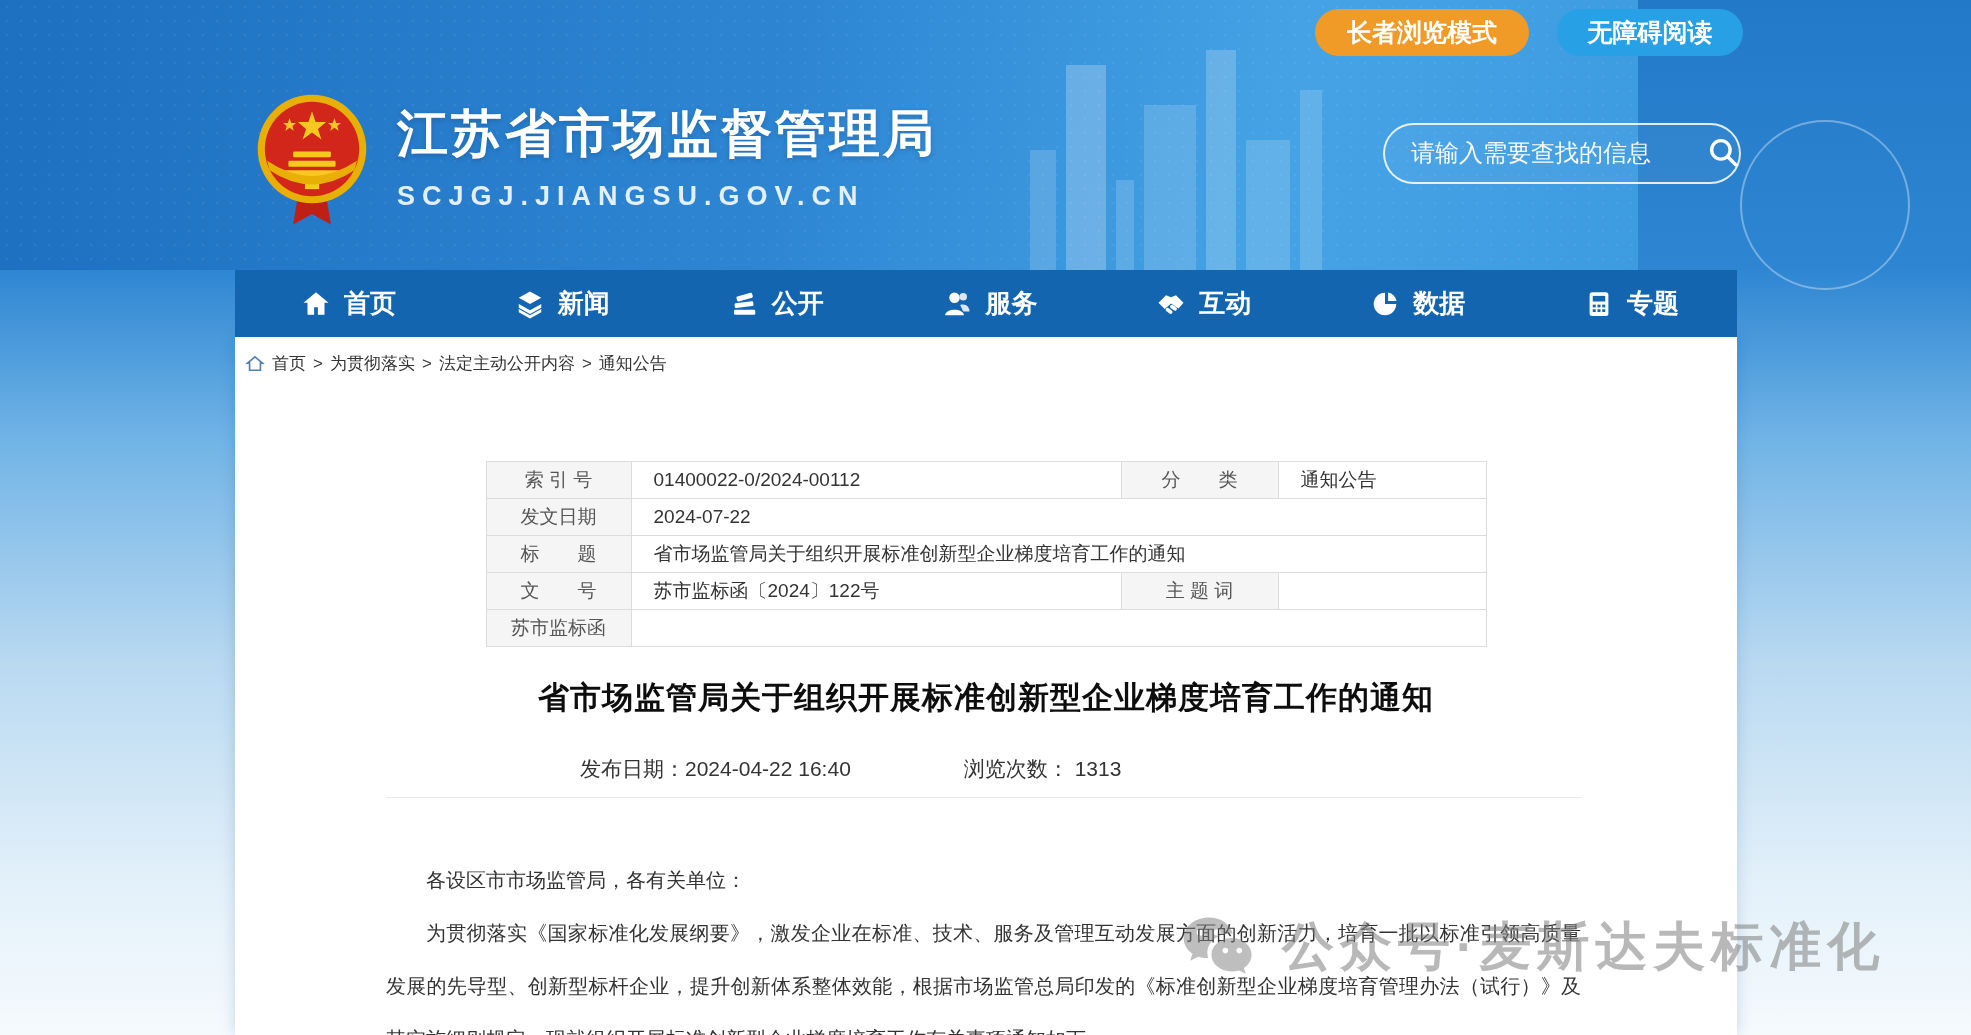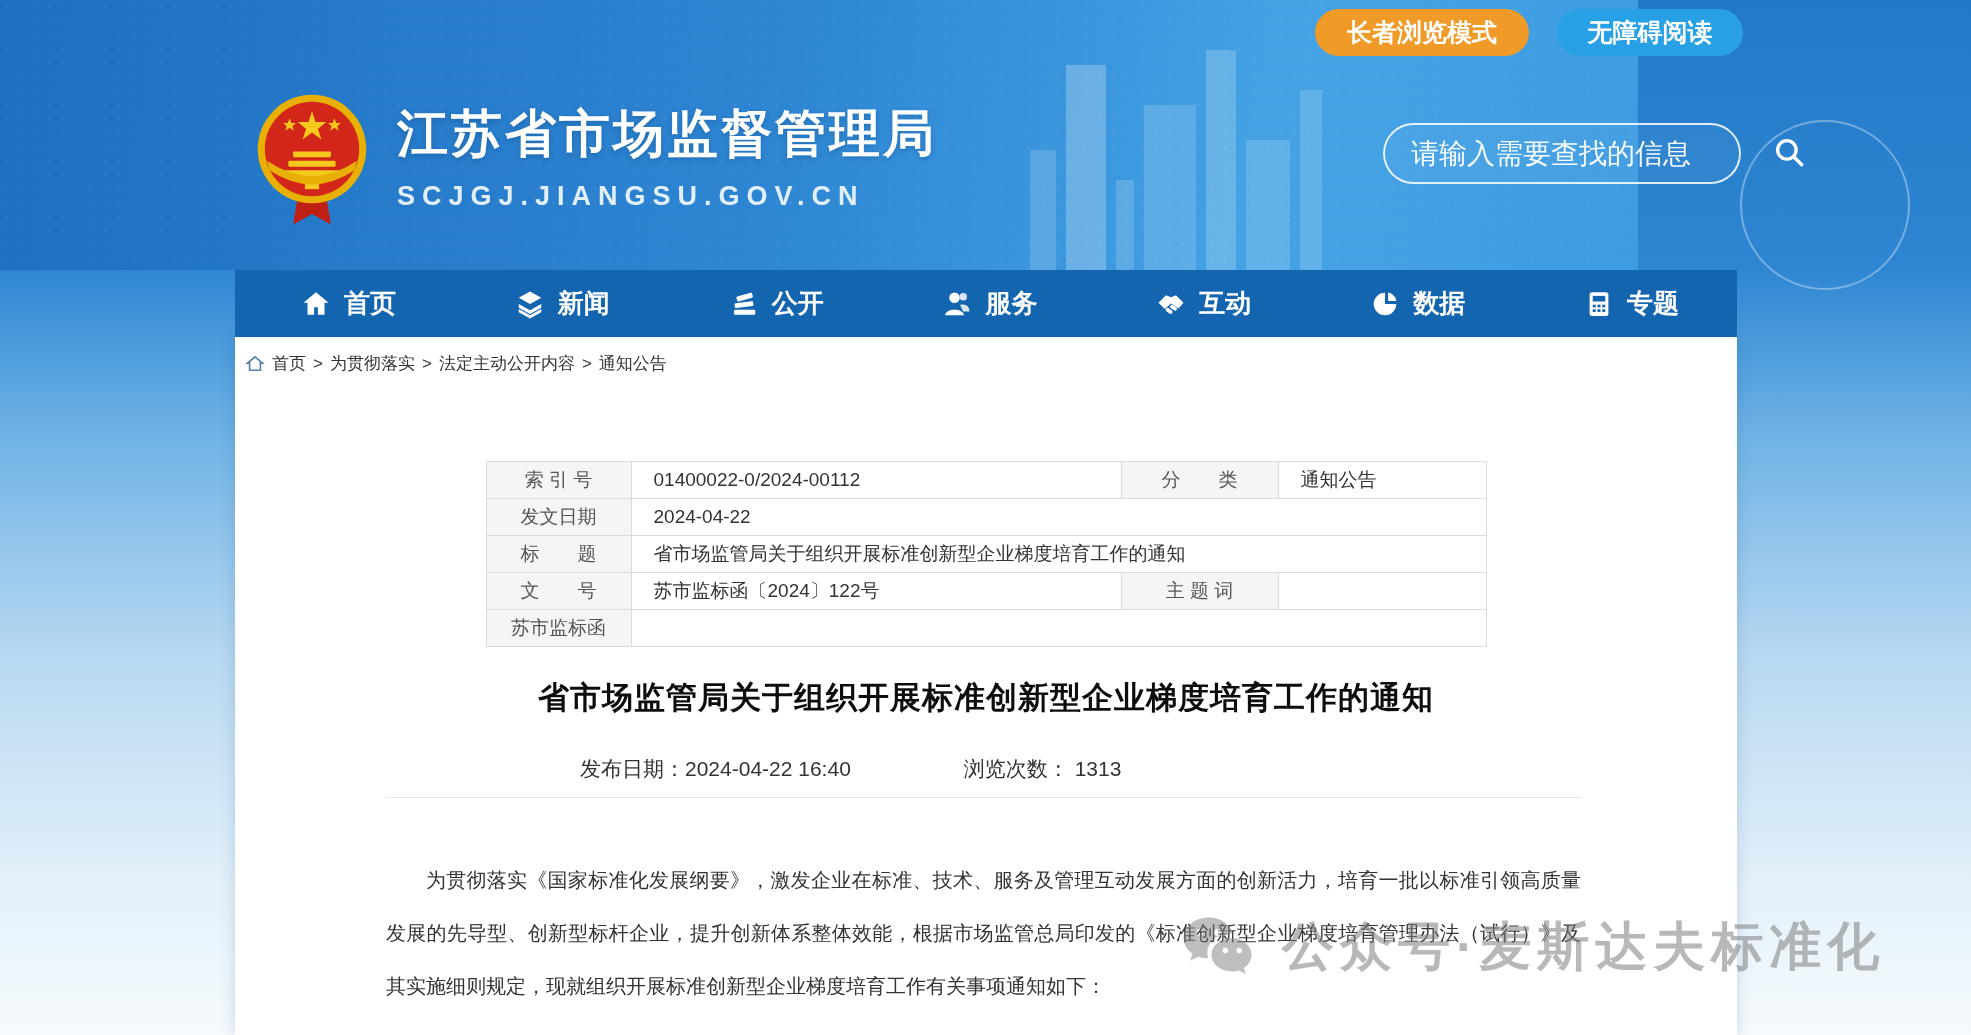--- a/index.html
+++ b/index.html
@@ -29,21 +29,21 @@
   .pill.blue   { width:186px; background:#27a0e6; }
   .logo-block { position:absolute; left:253px; top:92px; display:flex; z-index:2; }
   .emblem { width:118px; height:140px; }
   .site-text { margin-left:26px; padding-top:8px; }
   .site-name { color:#fff; font-size:51px; font-weight:bold; letter-spacing:3px;
     text-shadow:0 2px 5px rgba(0,40,90,.25); white-space:nowrap; }
   .site-url { color:rgba(236,246,253,.95); font-size:27px; font-weight:bold; letter-spacing:7px; margin-top:12px; }
   .search-box { position:absolute; left:1383px; top:123px; width:358px; height:61px; z-index:3;
     border:2px solid rgba(255,255,255,0.85); border-radius:31px; display:flex; align-items:center;
     padding:0 22px 0 26px; background:rgba(255,255,255,0.04); }
-  .search-box input { flex:1; background:transparent; border:none; outline:none; color:#fff; font-size:28px; font-family:Liberation Sans, sans-serif; }
+  .search-box input { flex:1; background:transparent; border:none; outline:none; color:#fff; font-size:24px; font-family:Liberation Serif, serif; }
   .search-box input::placeholder { color:rgba(255,255,255,0.95); }
   .search-btn { background:none; border:none; cursor:pointer; width:38px; height:38px; padding:0; }
   
   .nav { position:absolute; top:270px; left:235px; width:1502px; height:67px; background:#1365b0;
     display:flex; align-items:center; justify-content:space-between; padding:0 58px 0 66px; z-index:2; }
   .nav-item { display:flex; align-items:center; gap:13px; cursor:pointer; }
   .nav-item span.lab { color:#fff; font-size:26px; font-weight:bold; }
   .nav-item svg { display:block; }
   
   .container { position:absolute; top:337px; left:235px; width:1502px; height:698px; background:#fff;
@@ -206,21 +206,21 @@
       </colgroup>
     <tbody>
         <tr>
       <td class="lbl">索 引 号</td>
       <td>01400022-0/2024-00112</td>
       <td class="lbl">分　　类</td>
       <td>通知公告</td>
     </tr>
     <tr>
       <td class="lbl">发文日期</td>
-      <td colspan="3">2024-04-22</td>
+      <td colspan="3">2024-07-22</td>
     </tr>
     <tr>
       <td class="lbl">标　　题</td>
       <td colspan="3">省市场监管局关于组织开展标准创新型企业梯度培育工作的通知</td>
     </tr>
     <tr>
       <td class="lbl">文　　号</td>
       <td>苏市监标函〔2024〕122号</td>
       <td class="lbl">主 题 词</td>
       <td></td>
@@ -235,20 +235,21 @@
   <h1 class="art-title">省市场监管局关于组织开展标准创新型企业梯度培育工作的通知</h1>
 
   <div class="meta-row">
     <span class="meta-date">发布日期：2024-04-22 16:40</span>
     <span class="meta-views">浏览次数： 1313</span>
   </div>
 
   <div class="divider"></div>
 
   <div class="article-body">
+    <p>各设区市市场监管局，各有关单位：</p>
     <p>为贯彻落实《国家标准化发展纲要》，激发企业在标准、技术、服务及管理互动发展方面的创新活力，培育一批以标准引领高质量发展的先导型、创新型标杆企业，提升创新体系整体效能，根据市场监管总局印发的《标准创新型企业梯度培育管理办法（试行）》及其实施细则规定，现就组织开展标准创新型企业梯度培育工作有关事项通知如下：</p>
   </div>
 </div>
 
 <div class="watermark">
   <svg viewBox="0 0 44 40" width="72" height="66" fill="rgba(125,125,125,0.5)">
     <path d="M16.5 2 C7.5 2 1 7.8 1 14.6 c0 3.9 2.1 7.2 5.4 9.5 l-1.4 4.3 4.9-2.5 c1.9.6 4 .9 6.1.8 -0.3-1-0.5-2-0.5-3.1 0-6.6 6.3-11.8 14-11.8 .5 0 1 0 1.5.1 C29.6 6.1 23.6 2 16.5 2 Z M11 9.2 a2 2 0 1 1 0 4 a2 2 0 0 1 0-4 Z M21.5 9.2 a2 2 0 1 1 0 4 a2 2 0 0 1 0-4 Z"></path>
     <path d="M30.5 14.5 c-7 0-12.5 4.6-12.5 10.2 0 5.7 5.5 10.2 12.5 10.2 1.5 0 3-.2 4.3-.6 l4.2 2.1 -1.2-3.6 c2.9-1.9 4.7-4.8 4.7-8.1 0-5.6-5.5-10.2-12-10.2 Z M26.5 20.5 a1.7 1.7 0 1 1 0 3.4 a1.7 1.7 0 0 1 0-3.4 Z M35 20.5 a1.7 1.7 0 1 1 0 3.4 a1.7 1.7 0 0 1 0-3.4 Z"></path>
   </svg>
   <span>公众号·麦斯达夫标准化</span>

